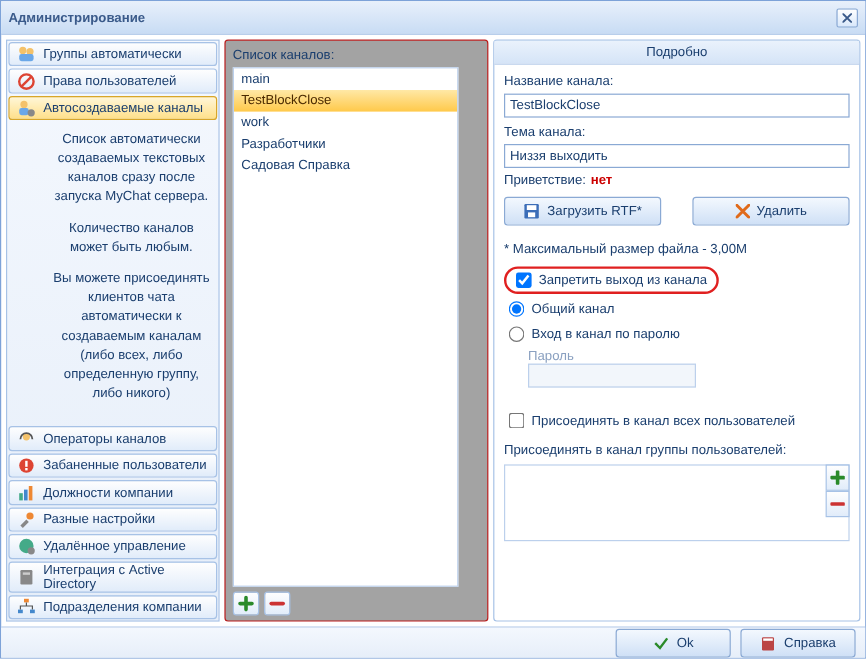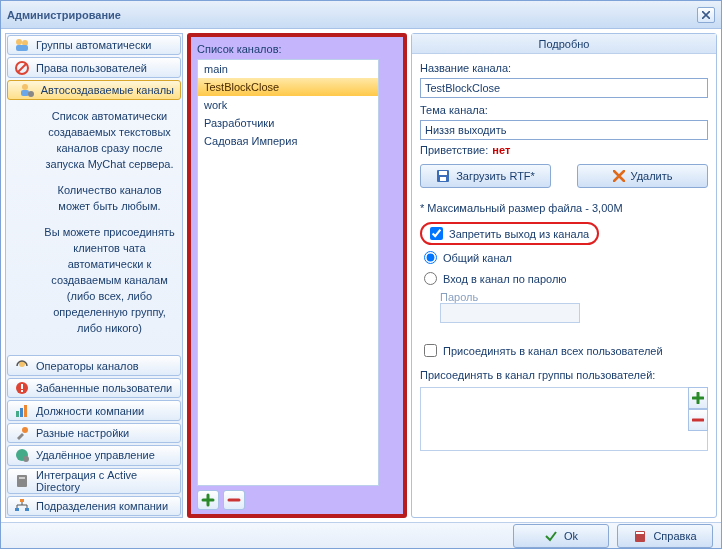--- a/index.html
+++ b/index.html
@@ -5,25 +5,25 @@
   * { box-sizing: border-box; font-family: Tahoma, Arial, sans-serif; font-size: 11px; }
   body { margin: 0; background: #fff; }
   .window { width: 722px; height: 549px; border: 1px solid #7da2d8; display: flex; flex-direction: column; background: #fff; }
   .titlebar { height: 28px; background: linear-gradient(#e8f0fb, #c8dcf4); display: flex; align-items: center; padding: 0 6px; color: #3a5a8a; font-weight: bold; border-bottom: 1px solid #a7c2e6; }
   .titlebar .spacer { flex: 1; }
   .close-btn { width: 18px; height: 16px; background: linear-gradient(#fefefe,#d9e8fb); border: 1px solid #8aa9d4; border-radius: 2px; display: flex; align-items: center; justify-content: center; cursor: pointer; }
   .close-btn svg { width: 8px; height: 8px; }
   .content { flex: 1; display: flex; padding: 4px; gap: 4px; overflow: hidden; }
   .left-pane { width: 178px; display: flex; flex-direction: column; border: 1px solid #a7c2e6; background: linear-gradient(#f4f8fe,#e6eef9); }
   .nav-btn { height: 26px; display: flex; align-items: center; gap: 6px; padding: 0 6px; border: 1px solid #a7c2e6; margin: 1px; background: linear-gradient(#fefefe,#e1ecfa); color: #1a3e6e; cursor: pointer; border-radius: 3px; }
-  .nav-btn.selected { background: linear-gradient(#fff6d8,#ffe08a); border-color: #d8a62a; justify-content: flex-end; }
+  .nav-btn.selected { background: linear-gradient(#fff6d8,#ffe08a); border-color: #d8a62a; }
   .nav-btn span.icon { width: 16px; height: 16px; display: inline-flex; align-items: center; justify-content: center; }
   .left-desc { flex: 1; padding: 8px 6px; color: #1a3e6e; text-align: center; line-height: 1.45; margin-left: 31px; }
   .left-desc p { margin: 0 0 10px 0; }
-  .mid-pane { flex: 1; display: flex; flex-direction: column; border: 4px solid #b91c1c; padding: 2px 24px 4px 6px; background: #c4b5fd; border-radius: 3px; }
+  .mid-pane { flex: 1; display: flex; flex-direction: column; border: 1px solid #b91c1c; padding: 2px 24px 4px 6px; background: #a3a3a3; border-radius: 3px; }
   .mid-label { color: #1a3e6e; padding: 4px 0; }
   .list { border: 1px solid #bcd0ec; background: #fff; flex: 1; overflow: auto; }
   .list-item { padding: 3px 6px; color: #1a3e6e; cursor: pointer; }
   .list-item.selected { background: linear-gradient(#ffe8a6,#ffc94a); color: #4a2a00; }
   .mid-tools { padding: 4px 0 0 0; display: flex; gap: 4px; }
   .icon-btn { width: 22px; height: 20px; display: flex; align-items: center; justify-content: center; border: 1px solid #a7c2e6; background: linear-gradient(#fefefe,#e1ecfa); border-radius: 3px; cursor: pointer; }
   .right-pane { width: 306px; display: flex; flex-direction: column; border: 1px solid #a7c2e6; background: #fff; border-radius: 3px; }
   .right-header { height: 20px; text-align: center; color: #1a3e6e; background: linear-gradient(#eaf2fc,#d5e4f7); border-bottom: 1px solid #bcd0ec; line-height: 20px; }
   .right-body { padding: 6px 8px; display: flex; flex-direction: column; gap: 4px; color: #1a3e6e; }
   .field-label { margin-top: 2px; }
@@ -164,21 +164,21 @@
       </div>
     </div>
 
     <div class="mid-pane">
       <div class="mid-label">Список каналов:</div>
       <div class="list" id="channel-list">
           <div class="list-item">main</div>
           <div class="list-item selected">TestBlockClose</div>
           <div class="list-item">work</div>
           <div class="list-item">Разработчики</div>
-          <div class="list-item">Садовая Империя</div>
+          <div class="list-item">Садовая Справка</div>
         </div>
       <div class="mid-tools">
         <div class="icon-btn">
           <svg width="14" height="14">
               <path d="M7 2 V12 M2 7 H12" stroke="#2a8a2a" stroke-width="3" stroke-linecap="round"></path>
             </svg>
         </div>
         <div class="icon-btn">
           <svg width="14" height="14">
               <path d="M2 7 H12" stroke="#c33" stroke-width="3" stroke-linecap="round"></path>

